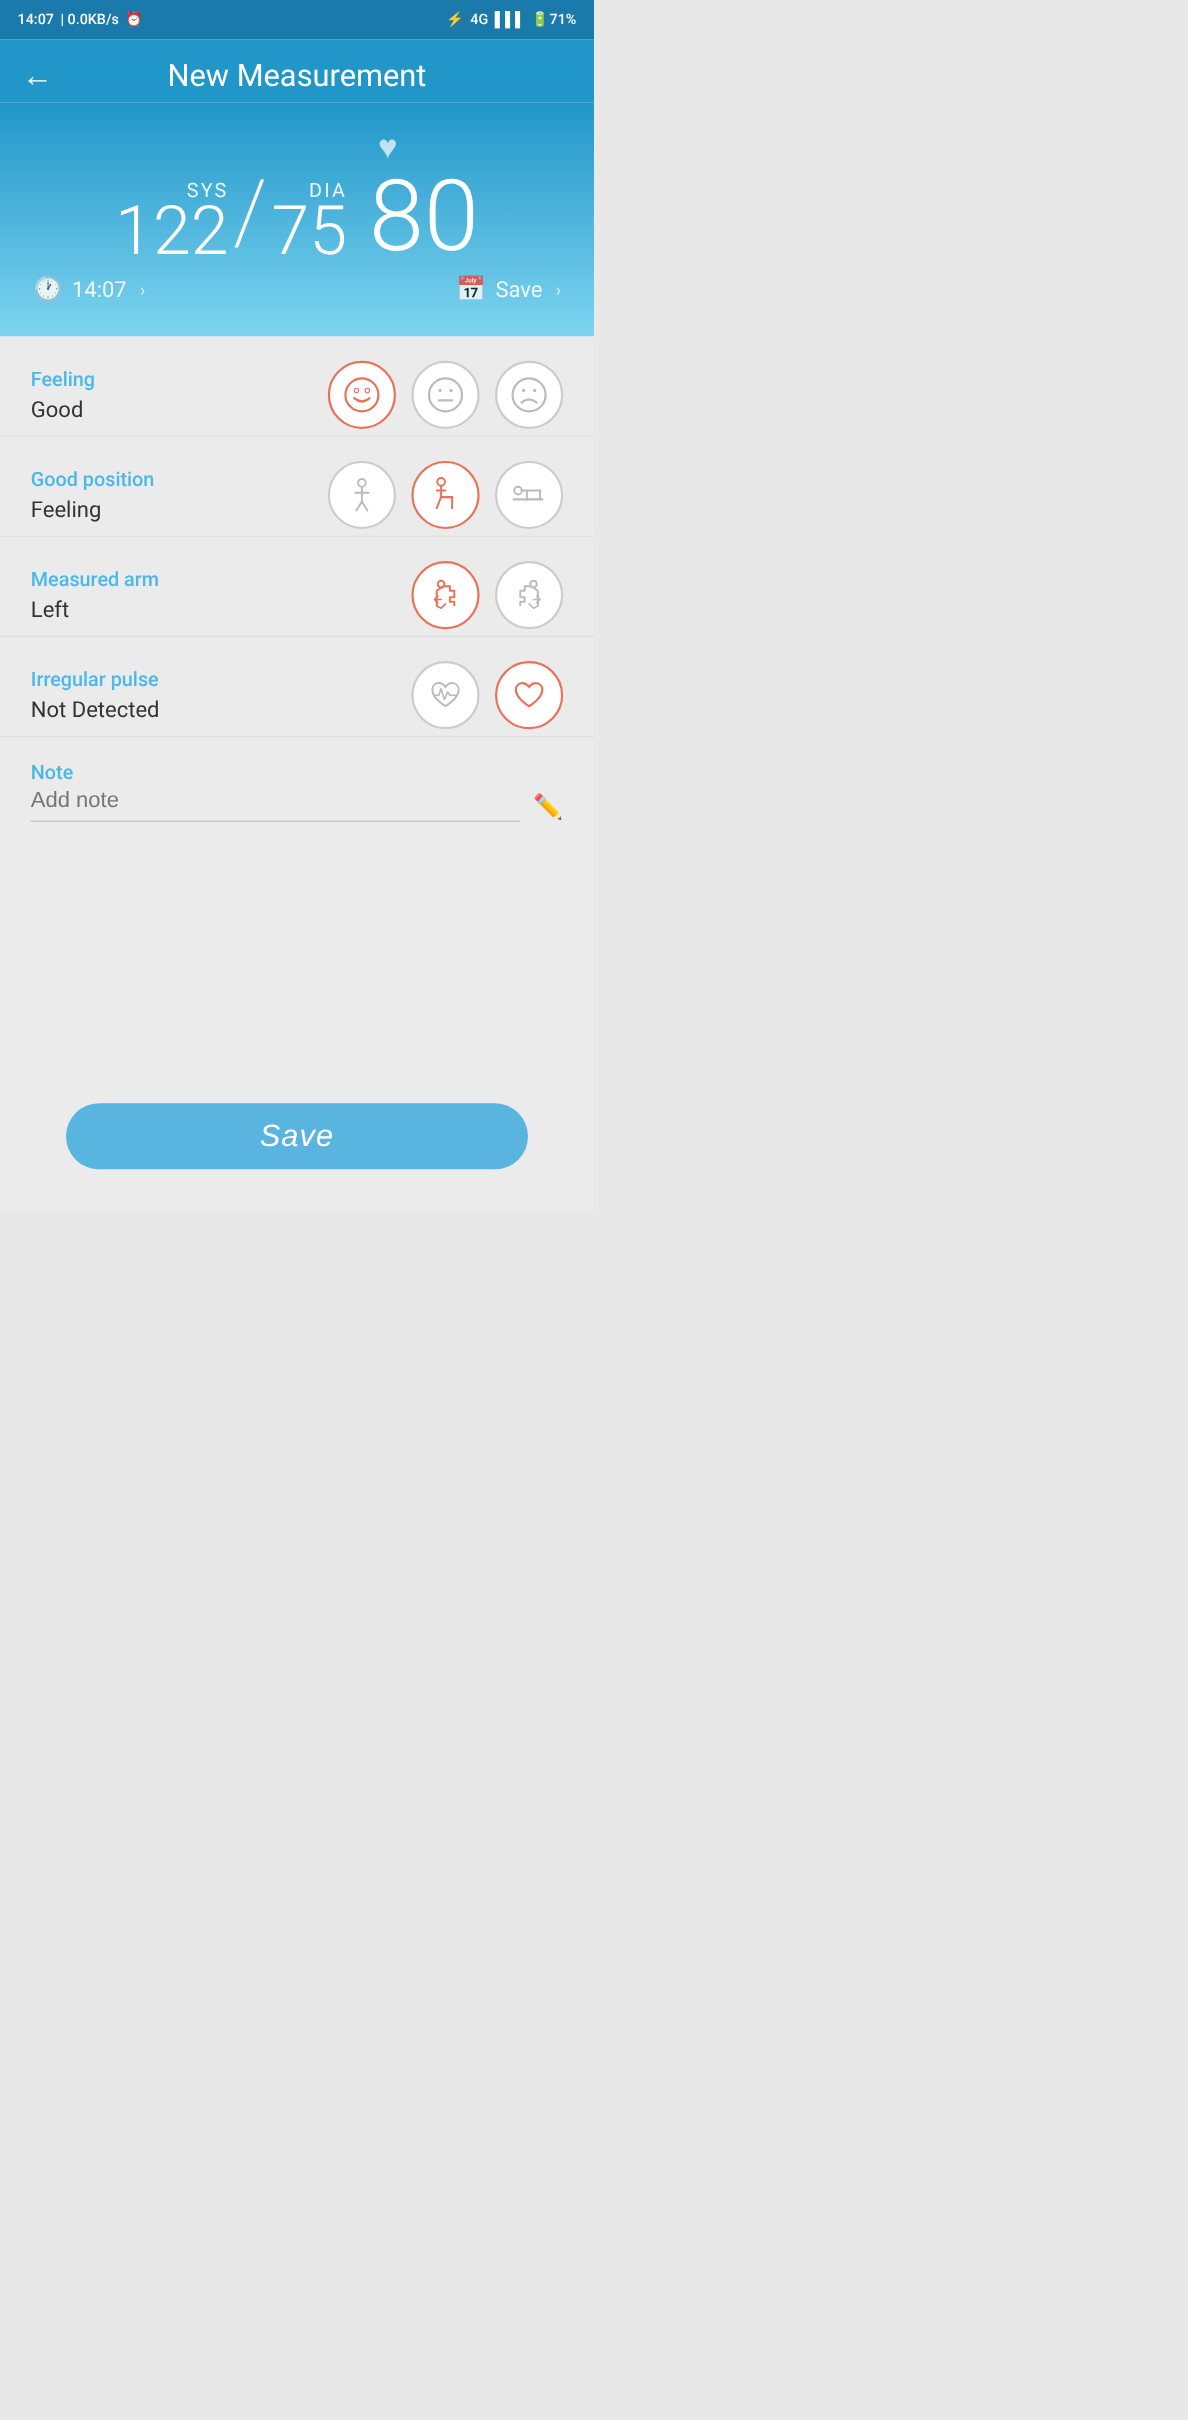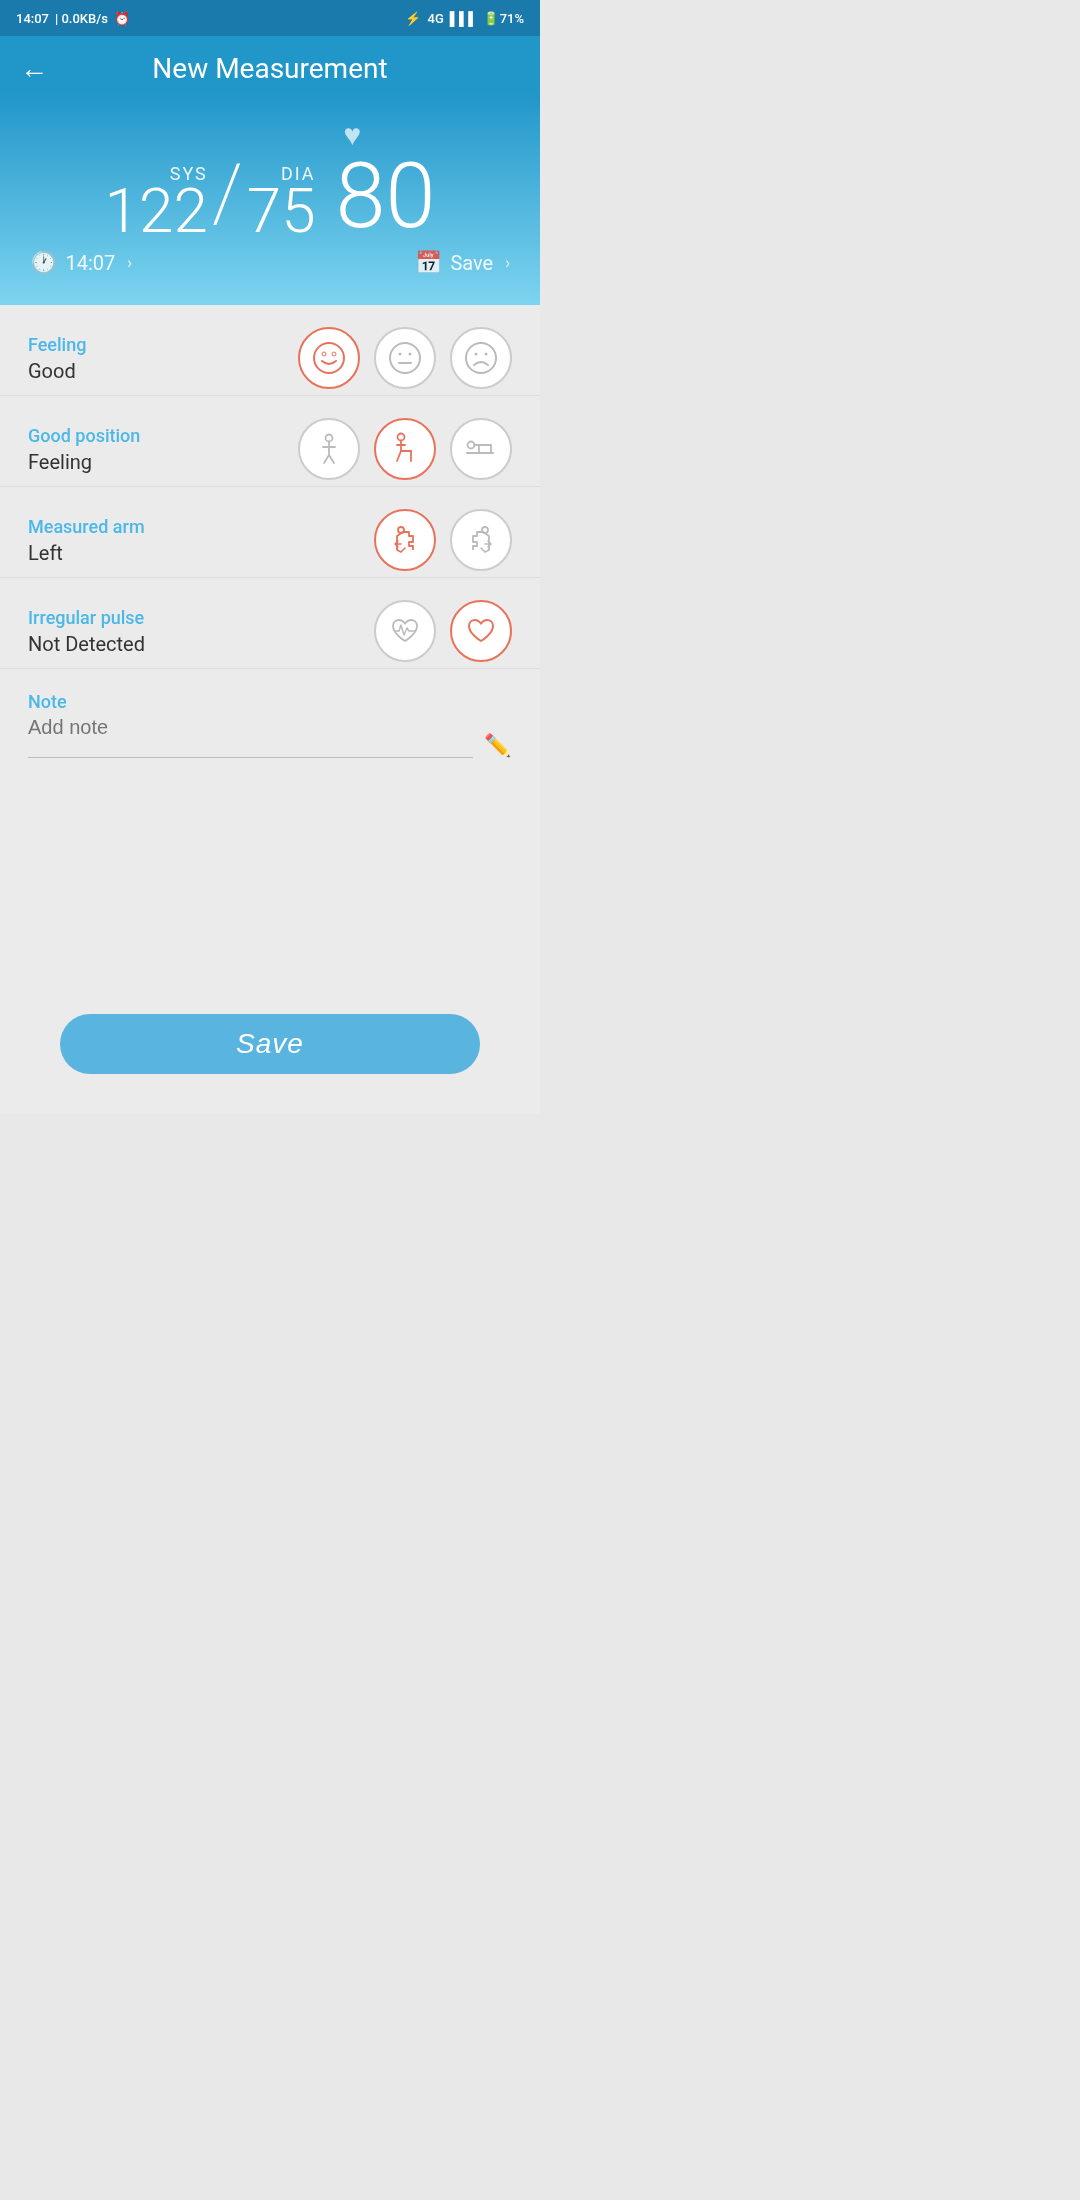--- a/index.html
+++ b/index.html
@@ -214,21 +214,21 @@
       align-items: flex-end;
       justify-content: space-between;
     }
     .note-input {
       flex: 1;
       border: none;
       background: transparent;
       font-size: 20px;
       color: #888;
       border-bottom: 1px solid #bbb;
-      padding-bottom: 18px;
+      padding-bottom: 6px;
       outline: none;
     }
     .note-edit-icon {
       font-size: 22px;
       color: #aaa;
       margin-left: 12px;
       cursor: pointer;
     }
 
     

